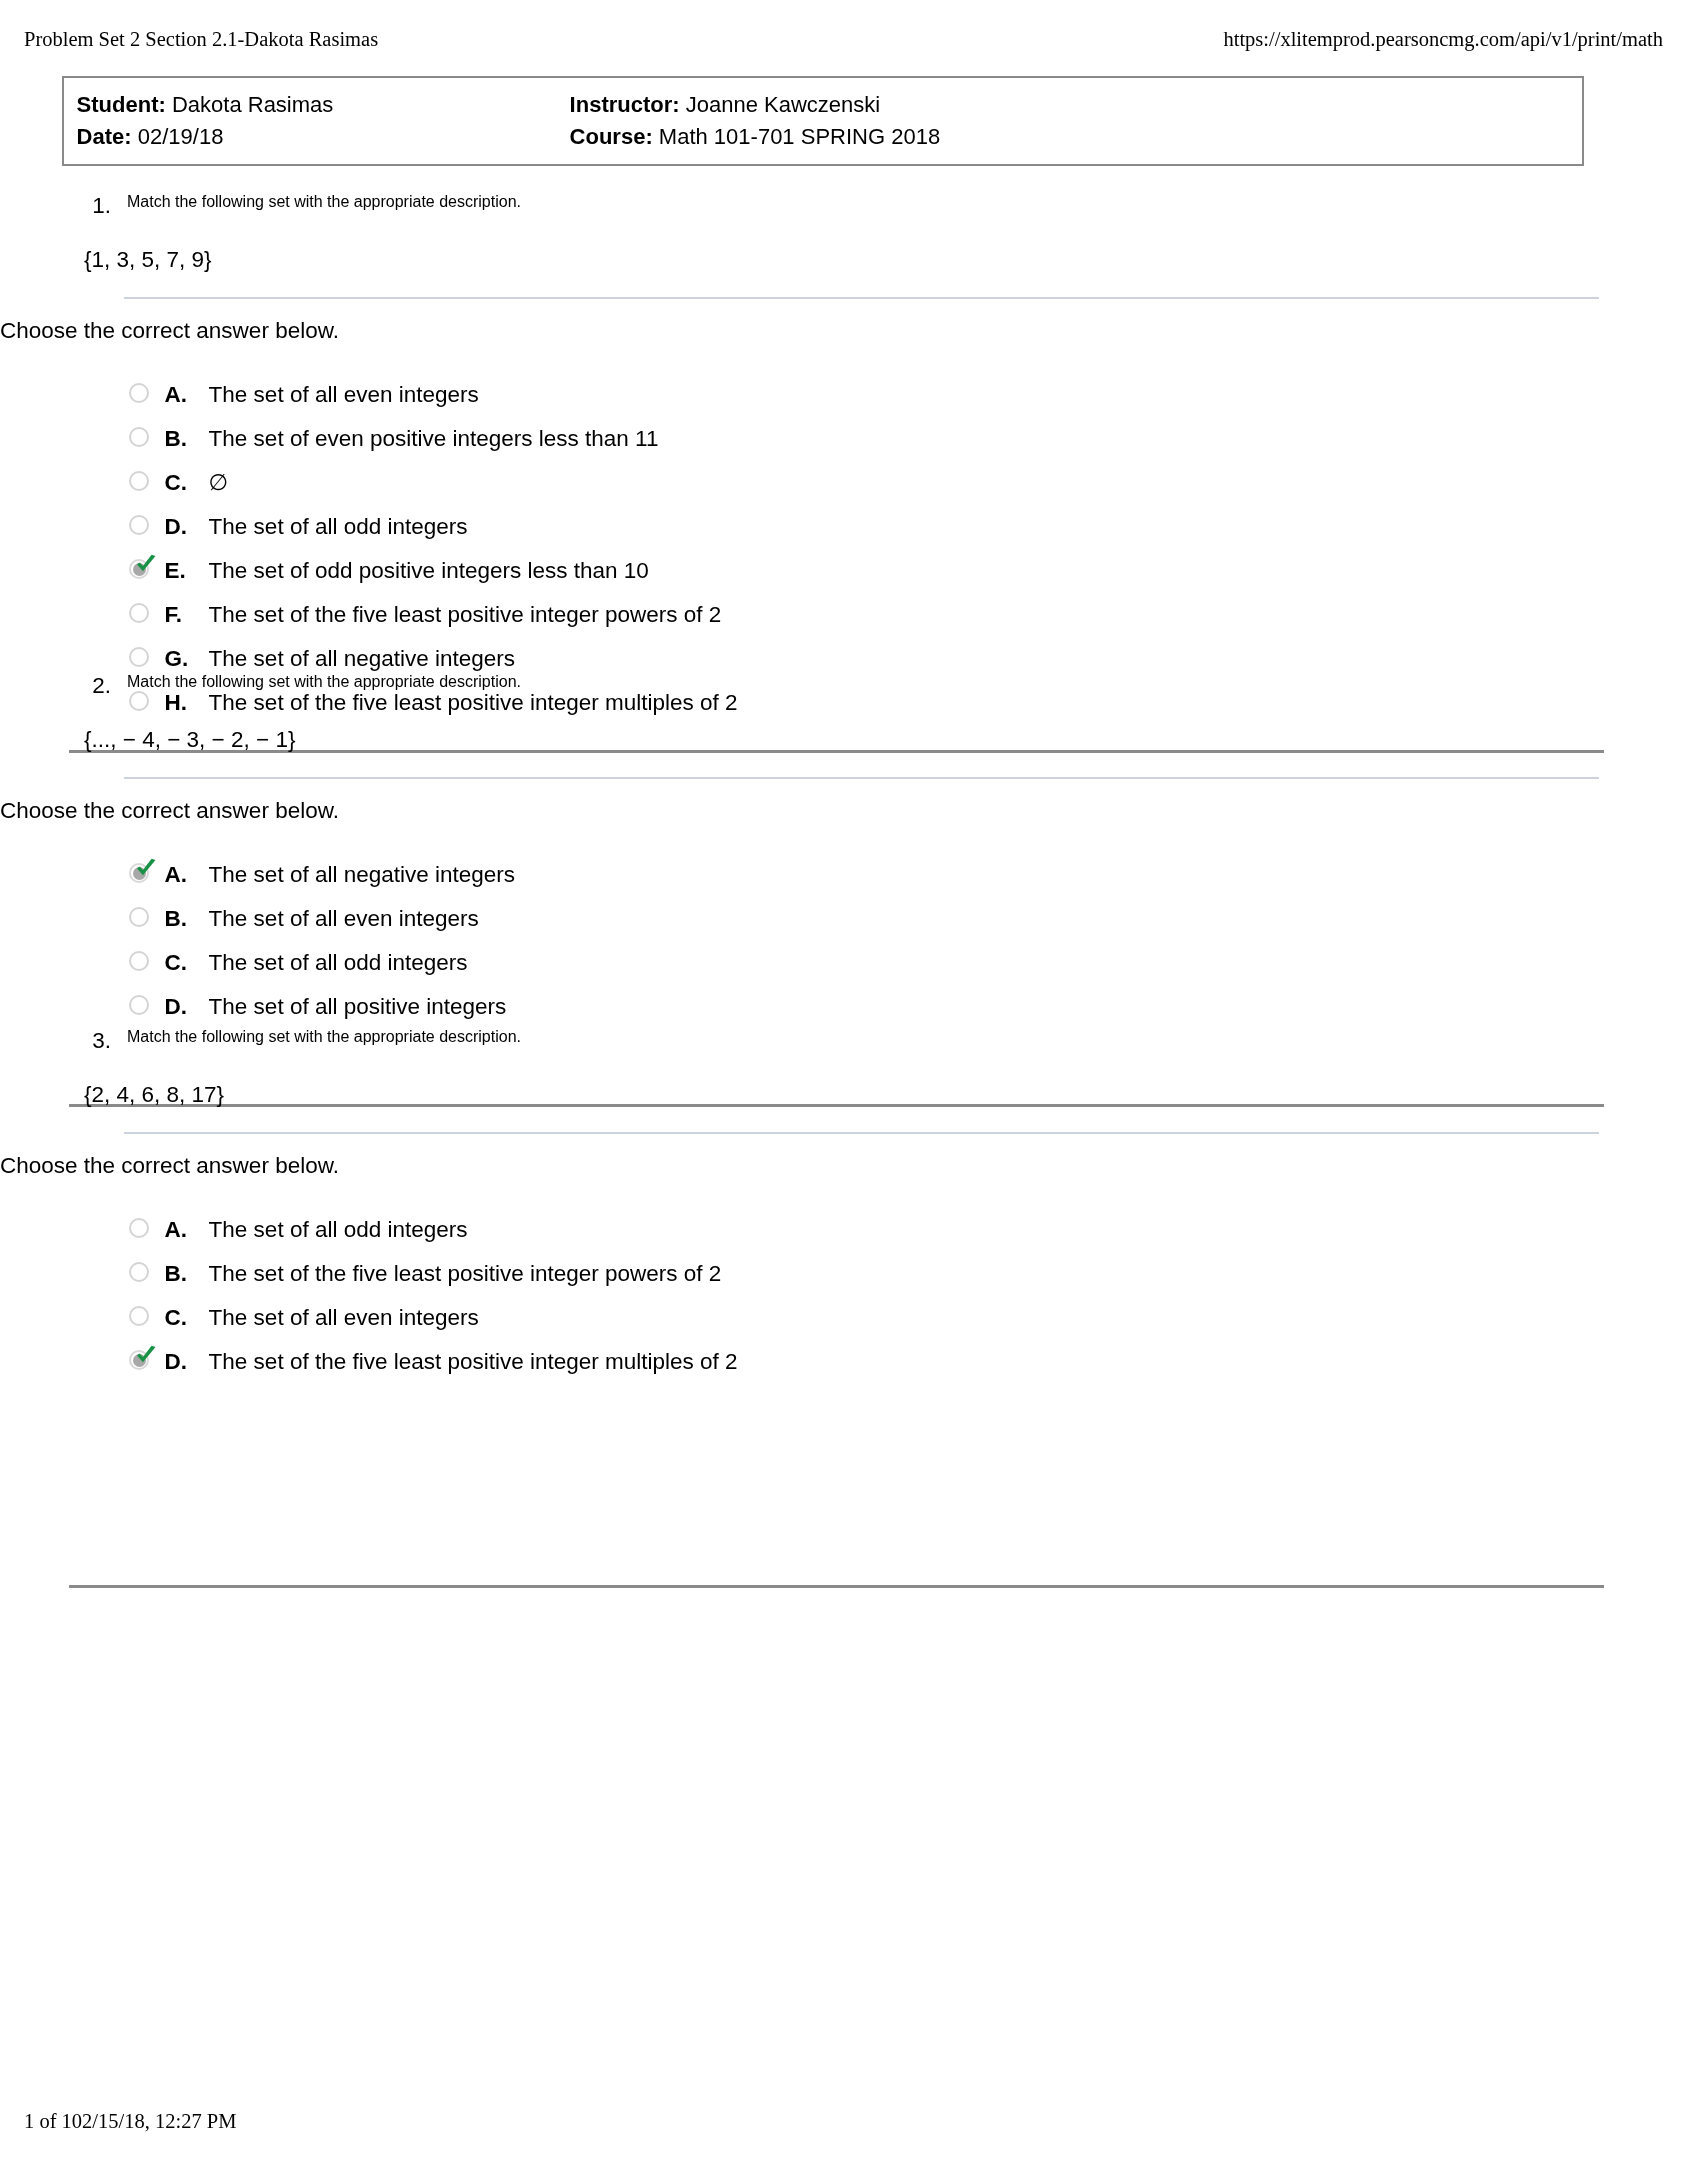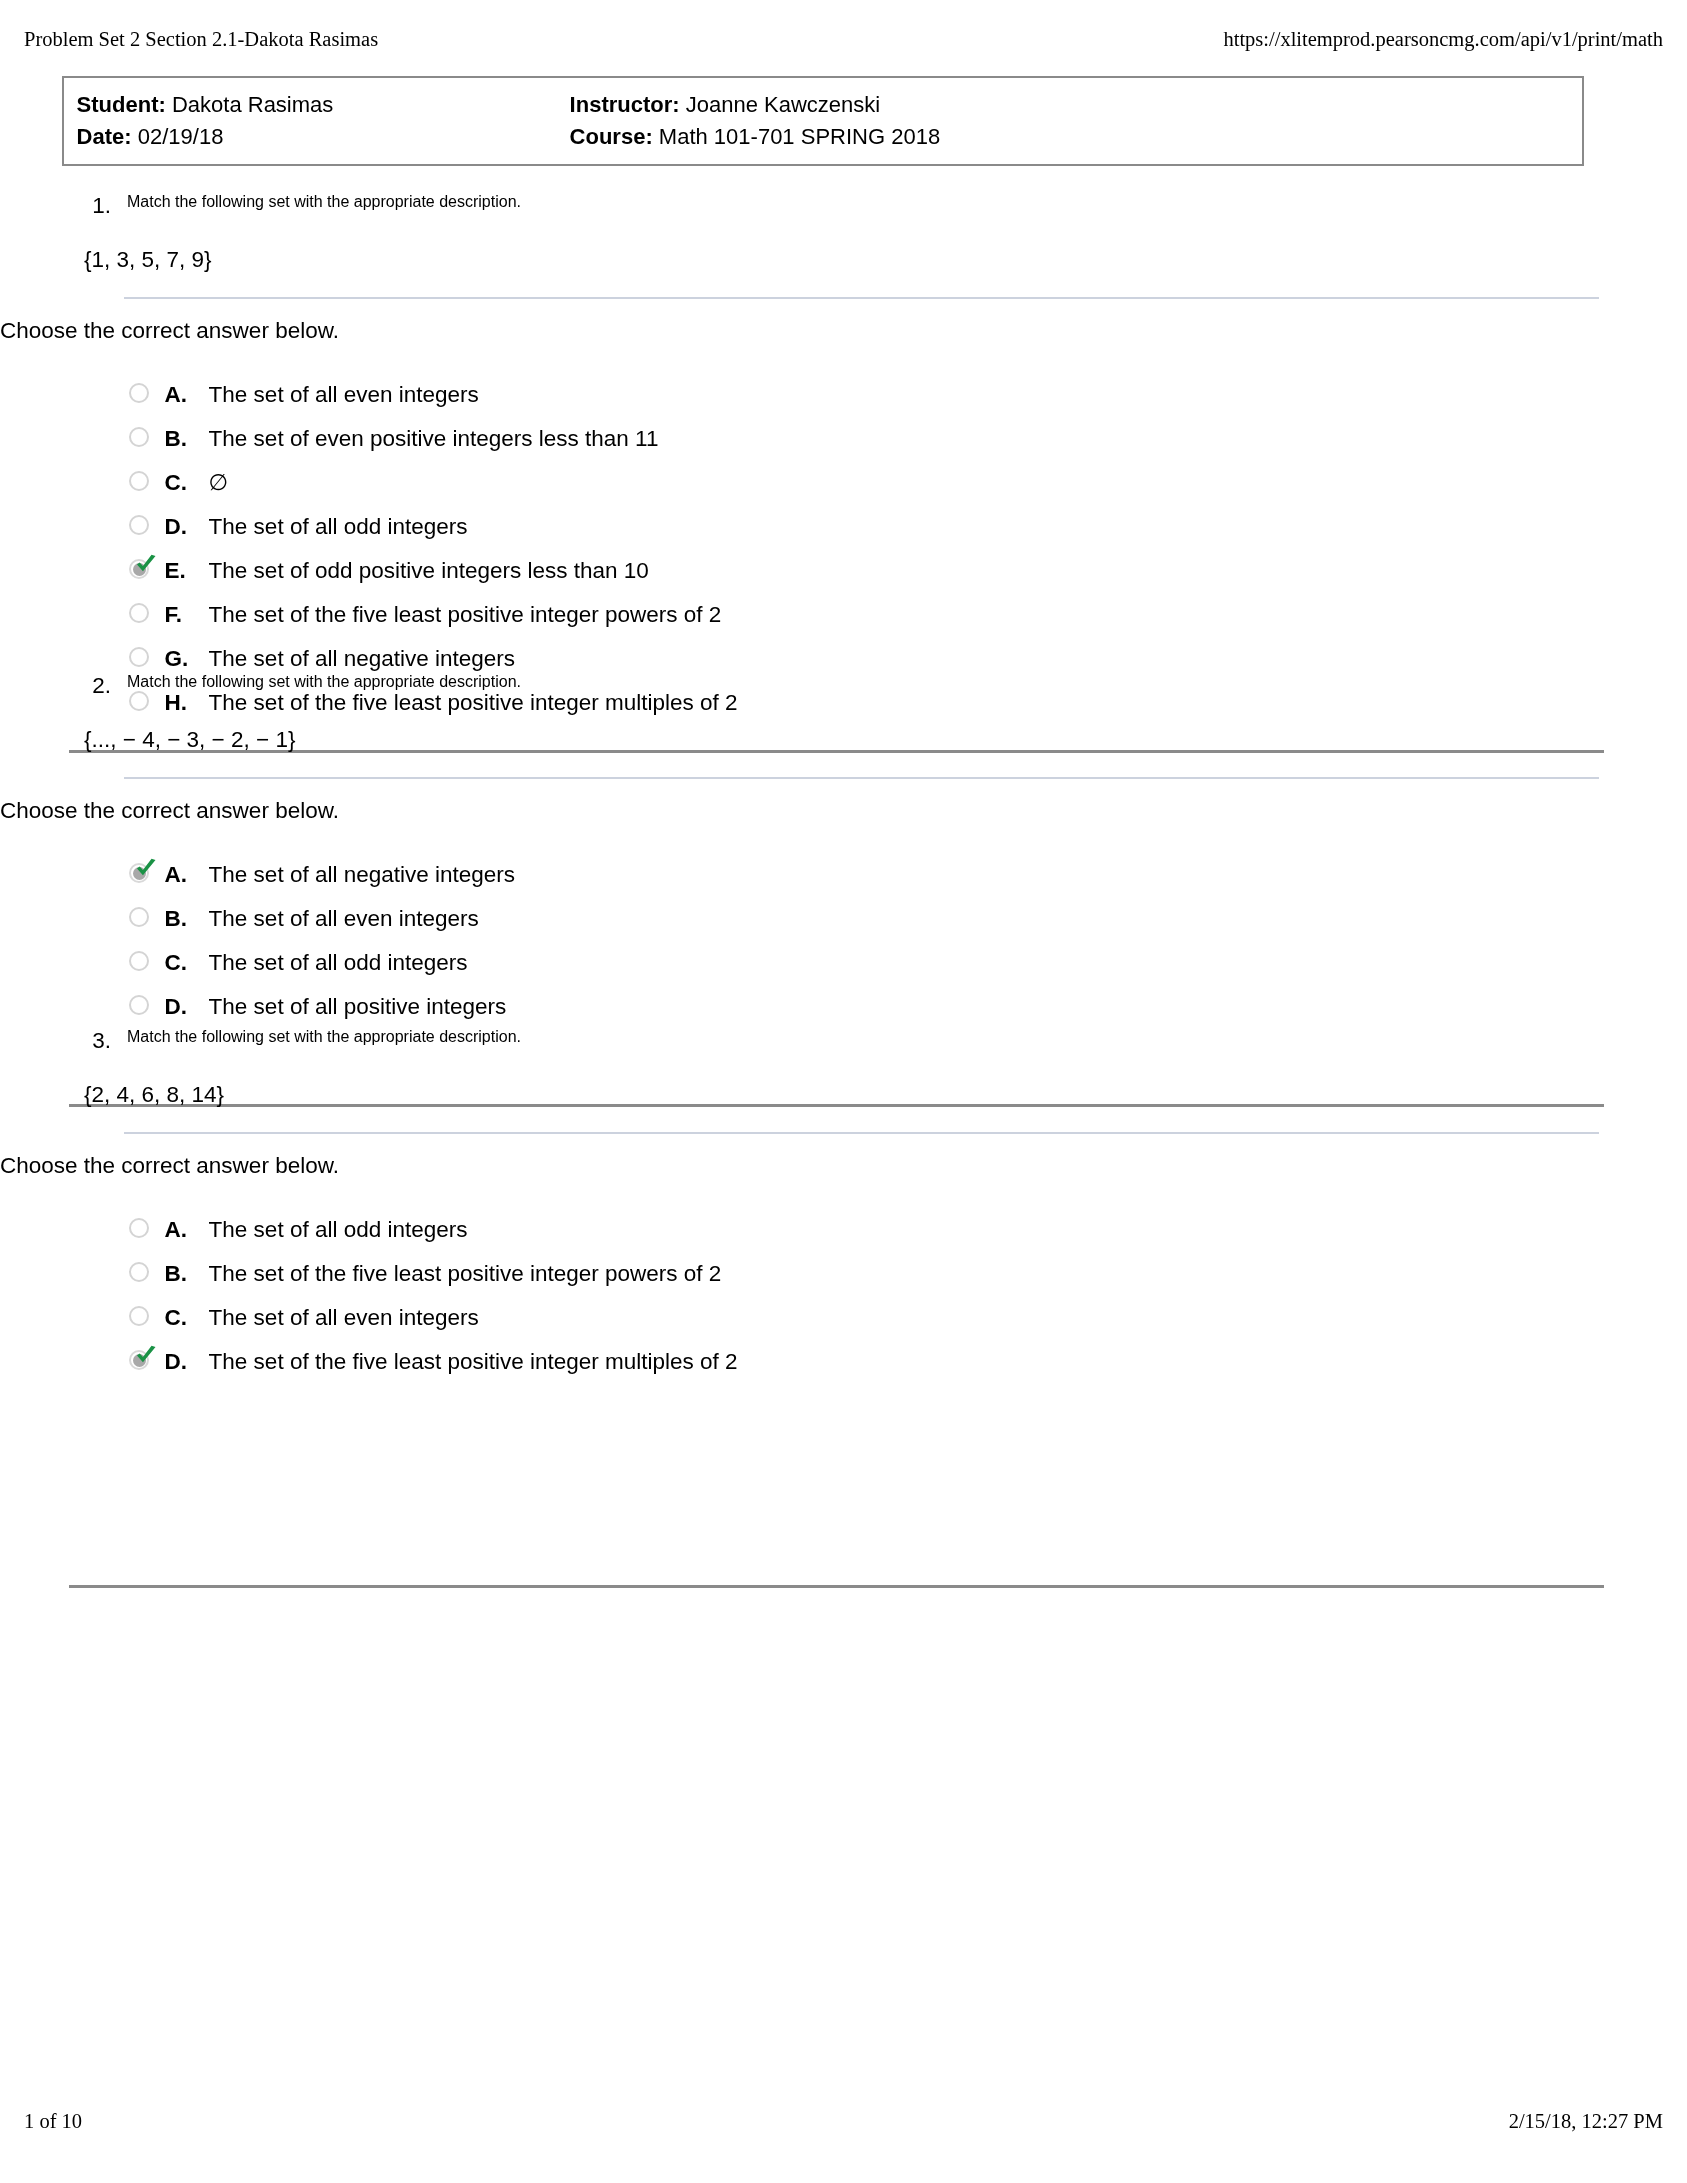--- a/index.html
+++ b/index.html
@@ -181,21 +181,20 @@
     background: #8a8a8a;
   }
 
   
   .print-footer {
     position: absolute;
     left: 0;
     bottom: 50px;
     width: 1687px;
     display: flex;
-    justify-content: space-between;
     padding: 0 24px;
     box-sizing: border-box;
     font-family: "Liberation Serif", serif;
     font-size: 20.5px;
     color: #000;
   }
 </style>
 </head>
 <body>
 
@@ -348,21 +347,21 @@
         </div>
       </div>
       <div class="question" style="top: 1104px;">
         <div class="section-rule"></div>
       </div>
       <div class="question" style="top: 1027px;">
         <div class="q-head">
           <div class="q-num">3.</div>
           <div class="q-prompt">Match the following set with the appropriate description.</div>
         </div>
-        <div class="q-set">{2, 4, 6, 8, 14}</div>
+        <div class="q-set">{2, 4, 6, 8, 17}</div>
         <div class="thin-rule"></div>
         <div class="q-choose">Choose the correct answer below.</div>
         <div class="options">
           <div class="option-row">
             <span class="radio">
               <span class="ring"></span>
             </span>
             <span class="opt-letter">A.</span>
             <span class="opt-text">The set of all odd integers</span>
           </div>

